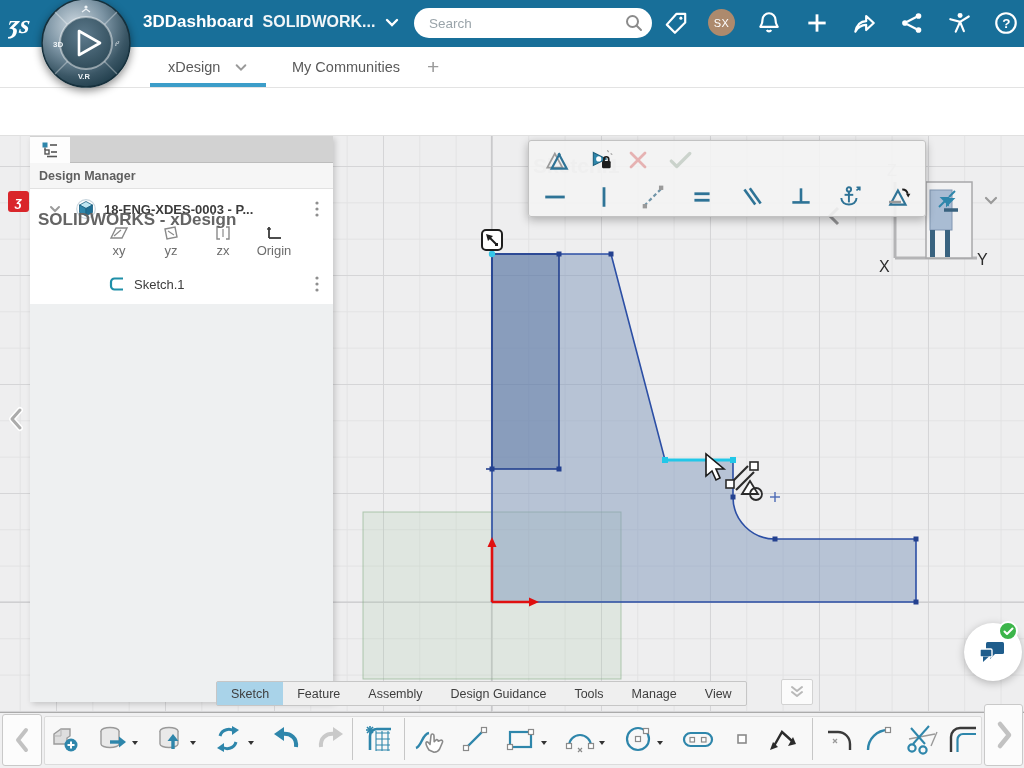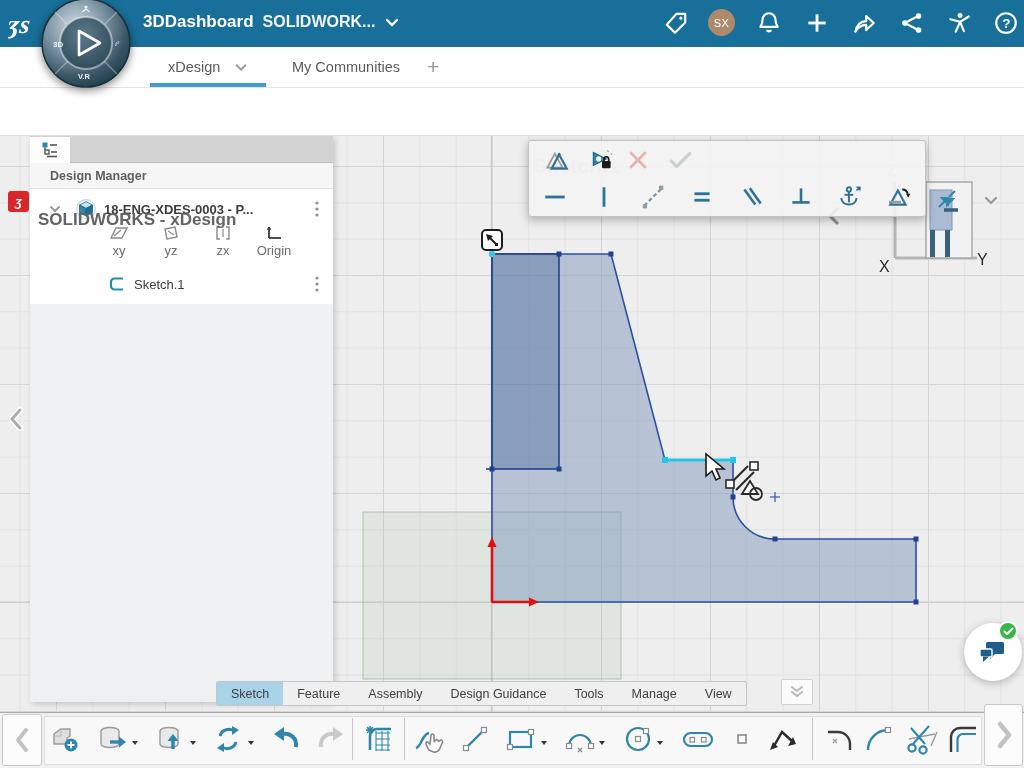--- a/index.html
+++ b/index.html
@@ -51,21 +51,21 @@
   .triad-label{position:absolute;font-size:16px;color:#2b2b2b;z-index:3;}
   .triad-z{color:#c9c9cb;}
 
   
   .dmpanel{position:absolute;left:30px;top:136px;width:303px;height:566px;z-index:10;
            box-shadow:2px 2px 6px rgba(0,0,0,.18);background:#eef0f1;}
   .dm-tabstrip{position:absolute;left:0;top:0;width:100%;height:27px;background:#d2d2d2;border-bottom:1px solid #bdbdbd;}
   .dm-activetab{position:absolute;left:0;top:1px;width:40px;height:26px;background:#fdfdfd;display:flex;
                 align-items:center;justify-content:center;cursor:pointer;}
   .dm-title{position:absolute;left:0;top:27px;width:100%;height:26px;background:#f6f6f6;border-bottom:1px solid #e2e2e2;
-            display:flex;align-items:center;padding-left:20px;font-size:12.5px;font-weight:bold;color:#5f5f5f;}
+            display:flex;align-items:center;padding-left:9px;font-size:12.5px;font-weight:bold;color:#5f5f5f;}
   .dm-tree{position:absolute;left:0;top:53px;width:100%;height:115px;background:#fff;}
   .dm-row1{position:absolute;left:0;top:8px;width:100%;height:24px;display:flex;align-items:center;cursor:pointer;}
   .dm-root-label{font-size:13px;font-weight:bold;color:#3c3c3c;margin-left:8px;}
   .plane{position:absolute;top:36px;width:46px;text-align:center;cursor:pointer;}
   .plane .plbl{font-size:13px;color:#6d6d6d;margin-top:2px;}
   .plane svg{margin:0 auto;}
   .dm-row3{position:absolute;left:0;top:82px;width:100%;height:26px;display:flex;align-items:center;cursor:pointer;}
   .dm-sketch-label{font-size:13px;color:#3c3c3c;margin-left:8px;}
   .kebab{position:absolute;right:14px;}
   .panel-collapse{position:absolute;left:6px;top:404px;z-index:11;cursor:pointer;}
@@ -196,20 +196,27 @@
     </svg>
 
     <div class="brand-wrap">
       <span class="brand">3DDashboard</span>
       <span class="apptitle">SOLIDWORK...</span>
       <svg class="chev" width="16" height="16" viewBox="0 0 16 16">
         <path d="M3 6 l5 5 5-5" fill="none" stroke="#fff" stroke-width="2.4" stroke-linecap="round"></path>
       </svg>
     </div>
 
+    <div class="search">
+      <input placeholder="Search" style="">
+      <svg class="abs" style="right:8px;top:5px" width="20" height="20" viewBox="0 0 20 20">
+        <circle cx="8.5" cy="8.5" r="5.5" fill="none" stroke="#8b8b8b" stroke-width="2"></circle>
+        <line x1="12.7" y1="12.7" x2="17" y2="17" stroke="#8b8b8b" stroke-width="2" stroke-linecap="round"></line>
+      </svg>
+    </div>
 
     <svg class="tb-ic" style="left:663px" width="26" height="26" viewBox="0 0 24 24">
       <path d="M12.5 3.5 h8 v8 L11 21 3.5 13.5 Z" fill="none" stroke="#fff" stroke-width="2" stroke-linejoin="round"></path>
       <circle cx="16.5" cy="7.5" r="1.4" fill="#fff"></circle>
     </svg>
 
     <div class="avatar">SX</div>
 
     <svg class="tb-ic" style="left:756px" width="26" height="26" viewBox="0 0 24 24">
       <path d="M12 3 a6 6 0 0 1 6 6 c0 4 1.5 5.5 2 6.5 H4 c.5-1 2-2.5 2-6.5 a6 6 0 0 1 6-6 Z" fill="none" stroke="#fff" stroke-width="2" stroke-linejoin="round"></path>

